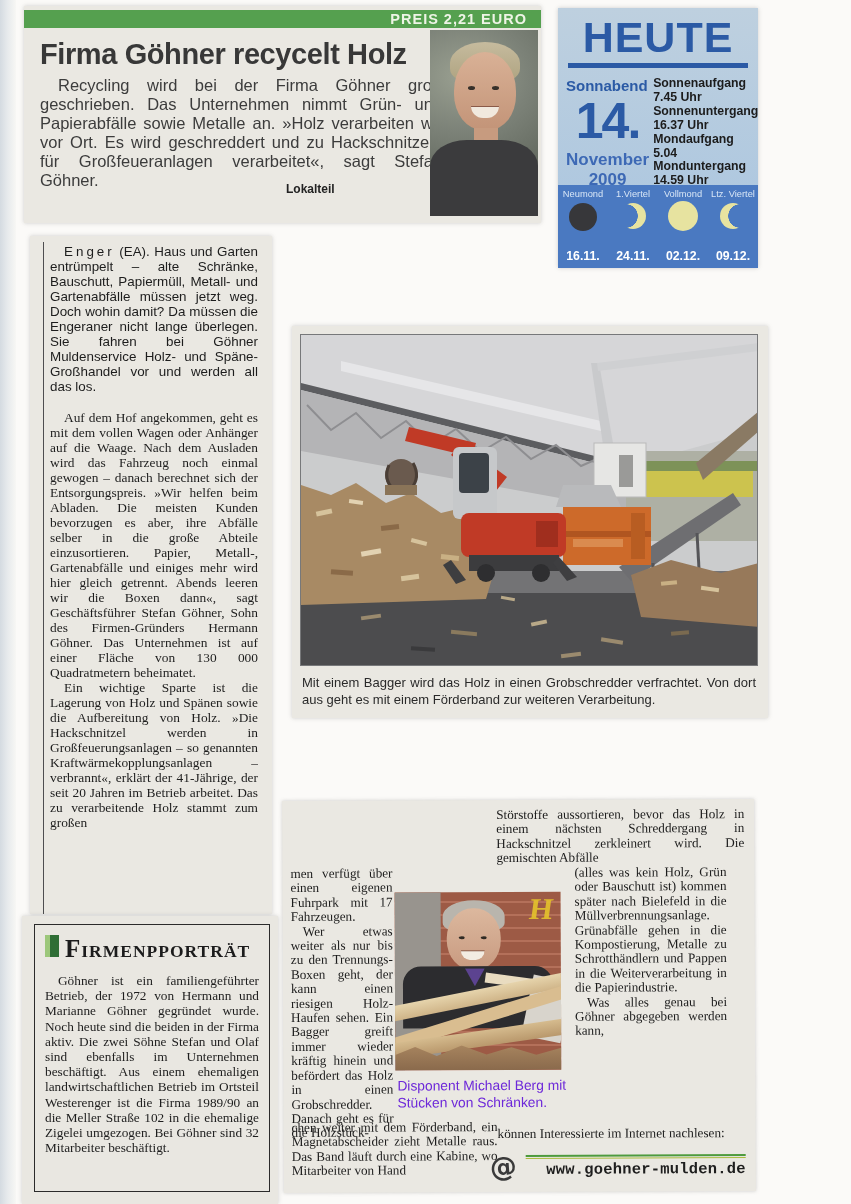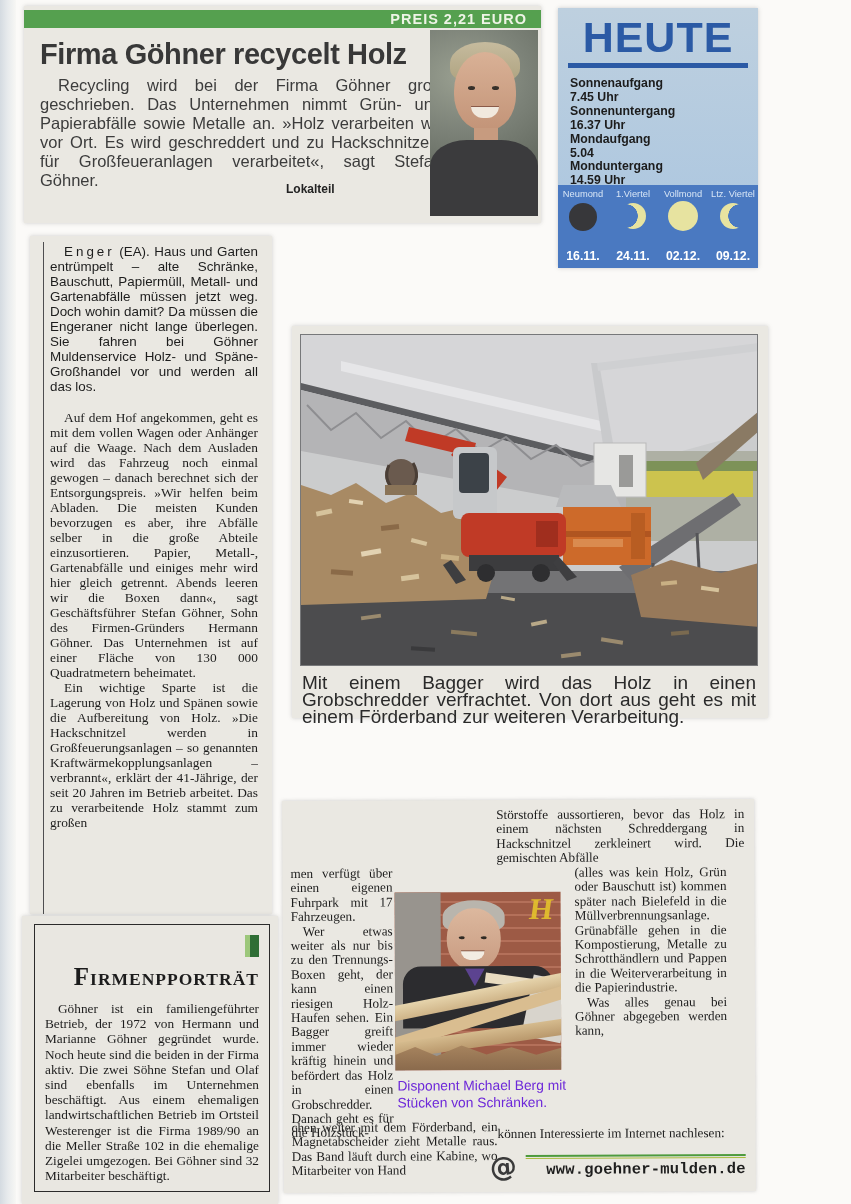--- a/index.html
+++ b/index.html
@@ -75,33 +75,33 @@
     border-bottom:1.5px solid #2e2e2e; padding-bottom:4px; margin-bottom:13px; }
   .para { font-size:13.4px; line-height:15px; color:#1d1d1d; text-align:justify; text-indent:14px; }
   .para.sans { font-family:"Liberation Sans", sans-serif; margin-bottom:16px; }
   .para.serif { font-family:"Liberation Serif", serif; }
   .spaced { letter-spacing:3px; }
 
   
   .clip-box { left:22px; top:916px; width:256px; height:288px; background:#e9e7e1; }
   .fp-frame { position:absolute; left:12px; top:8px; right:8px; bottom:12px;
     border:1.5px solid #2b2b2b; padding:8px 10px 0 10px; }
-  .fp-head { display:flex; align-items:flex-end; gap:6px; margin:2px 0 10px 0;flex-direction:column; }
+  .fp-head { display:flex; align-items:flex-start; gap:6px; margin:2px 0 10px 0; }
   .fp-icon { width:14px; height:22px; background:linear-gradient(90deg,#9cc77a 0 38%, #2f6e35 38%); }
   .fp-title { font-family:"Liberation Serif", serif; font-weight:bold; color:#1c1c1c; letter-spacing:1px; }
   .fp-title .init { font-size:25px; }
   .fp-title .rest { font-size:17.5px; }
   .fp-body { font-family:"Liberation Serif", serif; font-size:13.3px; line-height:15.2px;
     text-align:justify; text-indent:13px; color:#1d1d1d; }
 
   
   .clip-photo { left:292px; top:326px; width:476px; height:392px; }
   .photo-frame { position:absolute; left:8px; top:8px; width:458px; height:332px;
     border:1px solid #77787a; overflow:hidden; background:#cbcccd; }
-  .photo-caption { position:absolute; left:10px; top:348px; width:454px; font-size:19px;
+  .photo-caption { position:absolute; left:10px; top:348px; width:454px; font-size:13px;
     line-height:17px; color:#2a2a2a; text-align:justify; }
 
   
   .clip-bottom { left:283px; top:800px; width:472px; height:392px; transform:rotate(-.25deg); }
   .bs { position:absolute; font-family:"Liberation Serif", serif; font-size:13.2px;
     line-height:14.4px; color:#1c1c1c; text-align:justify; }
   .bs p { text-indent:0; }
   .bs p.ind { text-indent:12px; }
   .bs-col1-top   { left:8px;  top:8px;   width:202px; }
   .bs-col1-narrow{ left:8px;  top:66px;  width:102px; }
@@ -164,20 +164,27 @@
       <div class="pt-smile"></div>
       <div class="pt-neck"></div>
       <div class="pt-sweater"></div>
     </div>
   </div>
 
   <div class="heute">
     <div class="heute-title">HEUTE</div>
     <div class="heute-rule"></div>
     <div class="heute-row">
+      <div class="heute-left">
+        <div class="heute-day">Sonnabend</div>
+        <div class="heute-num">14.</div>
+        <div class="heute-month">November</div>
+        <div class="heute-year">2009</div>
+        <div class="heute-week">46. Woche</div>
+      </div>
       <div class="heute-info">
         <div>Sonnenaufgang</div>
         <div>7.45 Uhr</div>
         <div>Sonnenuntergang</div>
         <div>16.37 Uhr</div>
         <div>Mondaufgang</div>
         <div>5.04</div>
         <div>Monduntergang</div>
         <div>14.59 Uhr</div>
         <div>318. Tag des Jahres</div>

